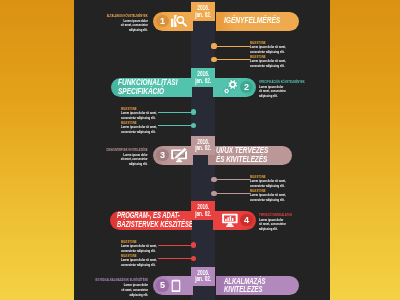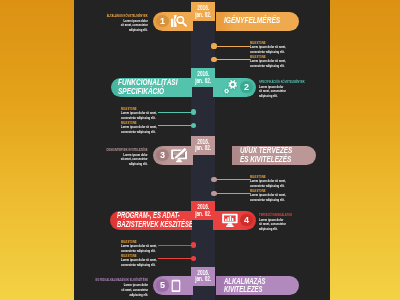--- a/index.html
+++ b/index.html
@@ -168,21 +168,21 @@
               <rect x="13" y="34" width="74" height="3.5"></rect>
               <rect x="13" y="43" width="74" height="3.5"></rect>
             </g>
             <path d="M40 66h20l4 14h-28z" fill="#fff"></path>
             <rect x="28" y="78" width="44" height="10" rx="5" fill="#fff"></rect>
             <path d="M90 -22 L112 0 L38 64 L12 73 L21 47 Z" fill="#b5908f"></path>
             <path d="M88 -13 L102 1 L35 58 L19 64 L25 48 Z" fill="#fff"></path>
           </svg>
         </div>
       </div>
-      <div class="titlepill" style="top: 145.5px; background: linear-gradient(90deg, rgb(173, 137, 137) 0%, rgb(173, 137, 137) 7%, rgb(187, 151, 151) 22%, rgb(187, 151, 151) 100%); left: 232px; width: 84px; border-radius: 0px 9.5px 9.5px 0px; padding-left: 8px;">
+      <div class="titlepill" style="top: 145.5px; background: linear-gradient(90deg, rgb(173, 137, 137) 0%, rgb(173, 137, 137) 7%, rgb(187, 151, 151) 22%, rgb(187, 151, 151) 100%); left: 208px; width: 84px; border-radius: 0px 9.5px 9.5px 0px; padding-left: 8px;">
         <div class="tt" style="transform: scaleX(0.74);"><span>UI/UX TERVEZÉS</span><span>ÉS KIVITELEZÉS</span></div>
       </div>
       <div class="side rt" style="top: 146.8px; right: 252px; text-align: right;">
         <div class="inner">
           <div class="kick" style="color: rgb(187, 151, 151);">DESIGNTERVEK KIVITELEZÉSE</div>
           <div class="body">Lorem ipsum dolor sit amet, consectetur adipiscing elit.</div>
         </div>
       </div>
       <div class="ms" style="top: 175.9px; width: 95px; left: 211.4px;">
         <div class="dot" style="background: rgb(187, 151, 151); left: 0px;"></div>

